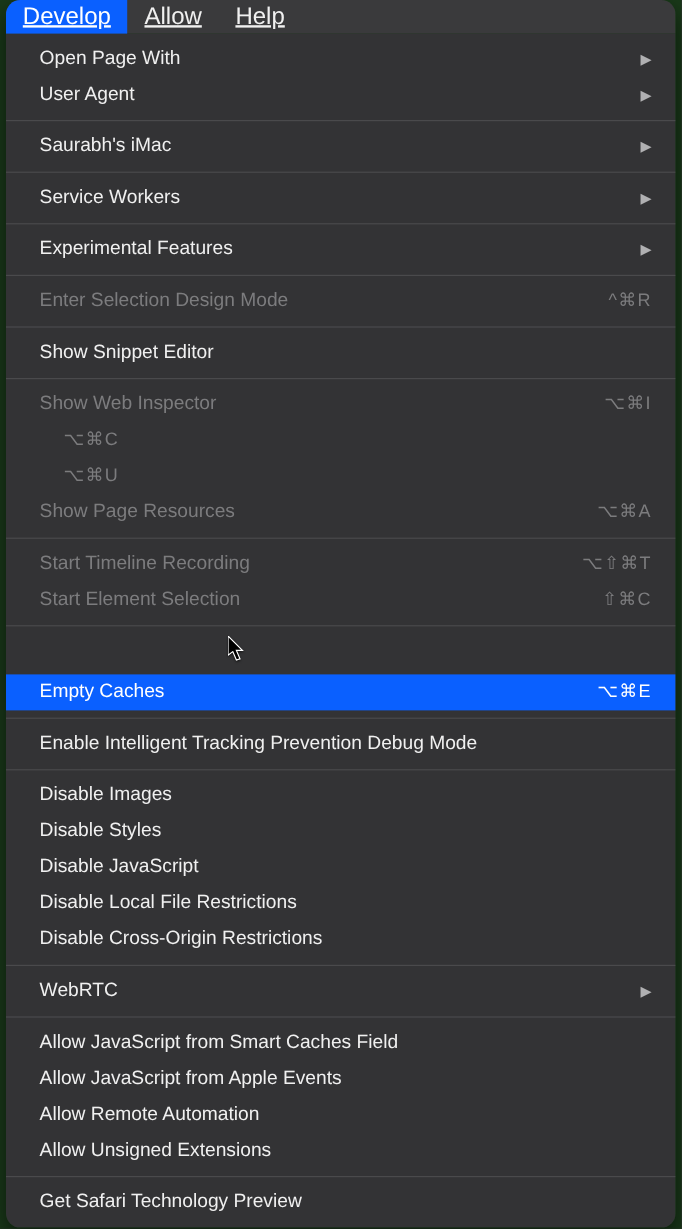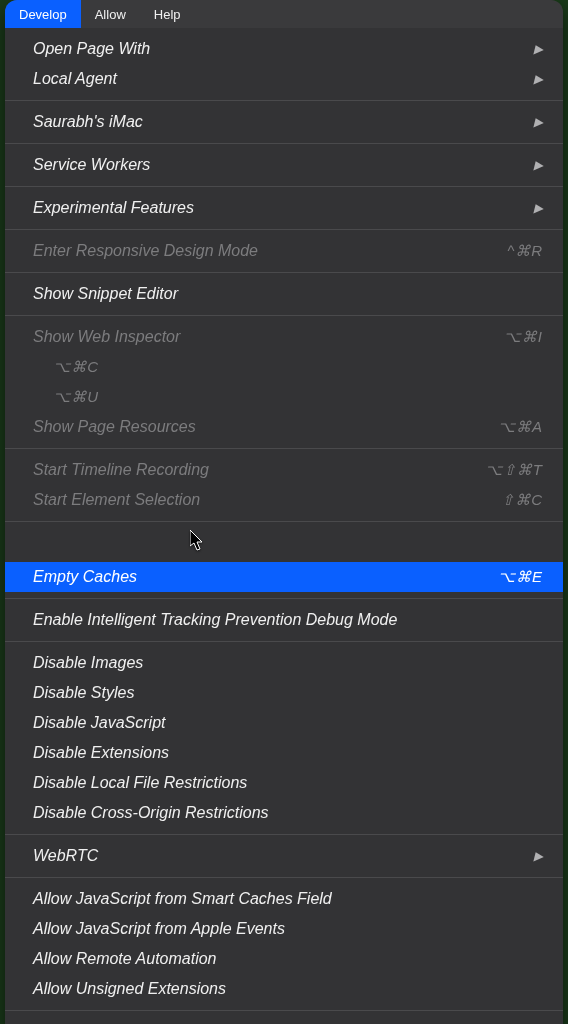--- a/index.html
+++ b/index.html
@@ -20,43 +20,43 @@
     .menubar {
       display: flex;
       background: #3a3a3c;
       height: 28px;
       align-items: stretch;
     }
     .menubar-item {
       padding: 0 14px;
       display: flex;
       align-items: center;
-      font-size: 13px;
+      font-size: 20px;
       color: #f0f0f0;
       cursor: default;
+      text-decoration: underline;
     }
     .menubar-item.active {
       background: #0a60ff;
       color: #ffffff;
     }
     .dropdown {
       background: #333335;
       padding: 6px 0;
     }
     .menu-item {
       display: flex;
       align-items: center;
       justify-content: space-between;
       padding: 4px 20px 4px 28px;
       font-size: 16px;
       line-height: 22px;
       color: #f0f0f0;
       cursor: default;
       font-weight: 500;
-      font-style: italic;
     }
     .menu-item.disabled {
       color: #7c7c7e;
     }
     .menu-item.highlighted {
       background: #0a60ff;
       color: #ffffff;
       margin-top: 40px;
     }
     .menu-item .label {
@@ -105,21 +105,21 @@
     <div class="menubar-item">Help</div>
   </div>
 
   <div class="dropdown">
 
     <div class="menu-item">
       <span class="label">Open Page With</span>
       <span class="arrow">▶</span>
     </div>
     <div class="menu-item">
-      <span class="label">Local Agent</span>
+      <span class="label">User Agent</span>
       <span class="arrow">▶</span>
     </div>
 
     <div class="separator"></div>
 
     <div class="menu-item">
       <span class="label">Saurabh's iMac</span>
       <span class="arrow">▶</span>
     </div>
 
@@ -133,21 +133,21 @@
     <div class="separator"></div>
 
     <div class="menu-item">
       <span class="label">Experimental Features</span>
       <span class="arrow">▶</span>
     </div>
 
     <div class="separator"></div>
 
     <div class="menu-item disabled">
-      <span class="label">Enter Responsive Design Mode</span>
+      <span class="label">Enter Selection Design Mode</span>
       <span class="shortcut">^⌘R</span>
     </div>
 
     <div class="separator"></div>
 
     <div class="menu-item">
       <span class="label">Show Snippet Editor</span>
     </div>
 
     <div class="separator"></div>
@@ -194,23 +194,20 @@
     <div class="separator"></div>
 
     <div class="menu-item">
       <span class="label">Disable Images</span>
     </div>
     <div class="menu-item">
       <span class="label">Disable Styles</span>
     </div>
     <div class="menu-item">
       <span class="label">Disable JavaScript</span>
-    </div>
-    <div class="menu-item">
-      <span class="label">Disable Extensions</span>
     </div>
     <div class="menu-item">
       <span class="label">Disable Local File Restrictions</span>
     </div>
     <div class="menu-item">
       <span class="label">Disable Cross-Origin Restrictions</span>
     </div>
 
     <div class="separator"></div>
 

